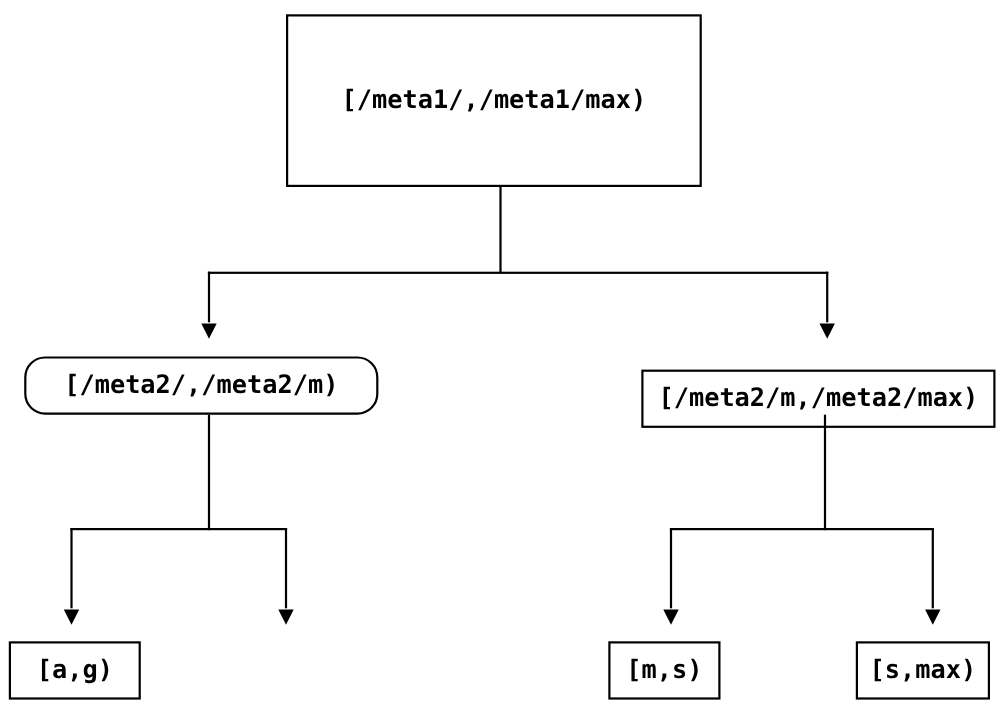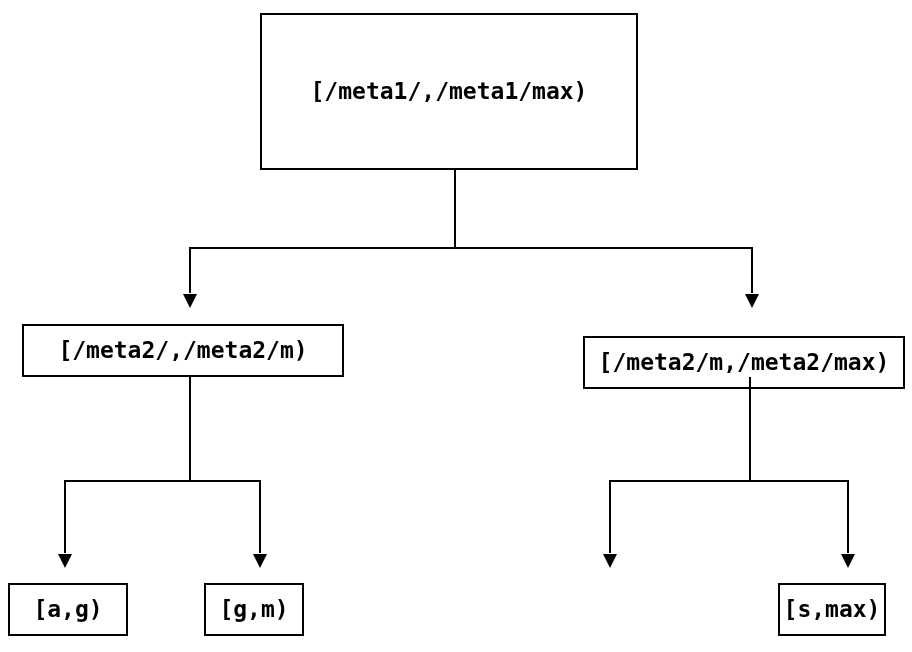--- a/index.html
+++ b/index.html
@@ -38,26 +38,26 @@
     position: absolute;
     width: 0;
     height: 0;
     border-left: 7px solid transparent;
     border-right: 7px solid transparent;
     border-top: 14px solid #000000;
   }
 
   
   #node-root { left: 260px; top: 13px;  width: 378px; height: 157px; }
-  #node-l    { left: 22px;  top: 324px; width: 322px; height: 53px; }
+  #node-l    { left: 22px;  top: 324px; width: 322px; height: 53px; border-radius: 19px; }
   #node-r    { left: 583px; top: 336px; width: 322px; height: 53px; }
   #node-ag   { left: 8px;   top: 583px; width: 120px; height: 53px; }
   #node-gm   { left: 204px; top: 583px; width: 100px; height: 53px; }
   #node-ms   { left: 553px; top: 583px; width: 102px; height: 53px; }
-  #node-smax { left: 778px; top: 583px; width: 108px; height: 53px; }
+  #node-smax { left: 778px; top: 583px; width: 122px; height: 53px; }
 
   
   #stem-root    { left: 454px; top: 170px; width: 2px;   height: 78px; }
   #branch-1     { left: 189px; top: 247px; width: 564px; height: 2px; }
   #drop-1-left  { left: 189px; top: 247px; width: 2px;   height: 46px; }
   #drop-1-right { left: 751px; top: 247px; width: 2px;   height: 46px; }
   #arrow-1-left  { left: 183px; top: 294px; }
   #arrow-1-right { left: 745px; top: 294px; }
 
   
@@ -78,21 +78,21 @@
 </style>
 </head>
 <body>
 
 <div class="stage">
 
   <div class="node" id="node-root">[/meta1/,/meta1/max)</div>
   <div class="node" id="node-l">[/meta2/,/meta2/m)</div>
   <div class="node" id="node-r">[/meta2/m,/meta2/max)</div>
   <div class="node" id="node-ag">[a,g)</div>
-  <div class="node" id="node-gm">[g,m)</div>
+  <div class="node" id="node-ms">[m,s)</div>
   <div class="node" id="node-smax">[s,max)</div>
 
   <div class="line" id="stem-root"></div>
   <div class="line" id="branch-1"></div>
   <div class="line" id="drop-1-left"></div>
   <div class="line" id="drop-1-right"></div>
   <div class="arrow-down" id="arrow-1-left"></div>
   <div class="arrow-down" id="arrow-1-right"></div>
 
   <div class="line" id="stem-left"></div>

